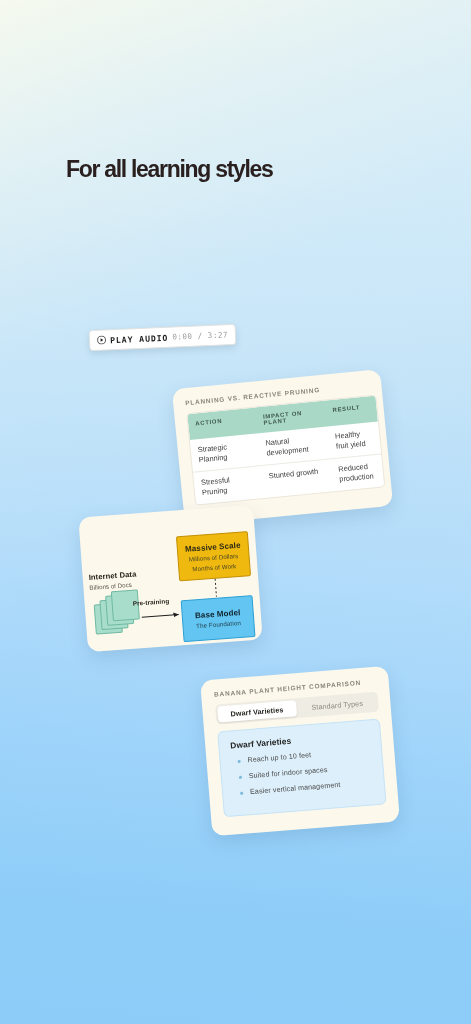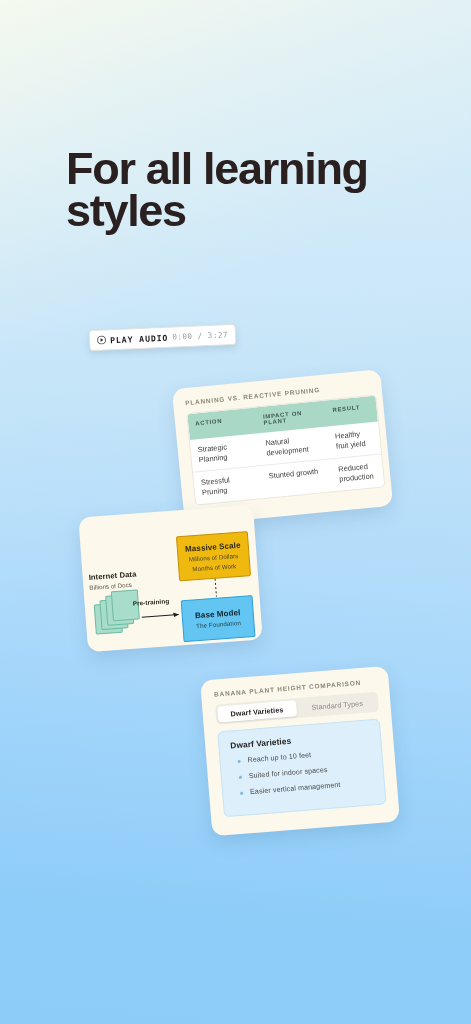--- a/index.html
+++ b/index.html
@@ -30,21 +30,21 @@
   }
 
   .stage { position: absolute; inset: 0; }
 
   
   .headline {
     position: absolute;
     left: 66px;
     top: 148px;
     width: 380px;
-    font-size: 45px;
+    font-size: 23px;
     line-height: 42px;
     font-weight: bold;
     letter-spacing: -1.3px;
     color: #2a2020;
   }
 
   
   .audio-pill {
     position: absolute;
     left: 89px;

